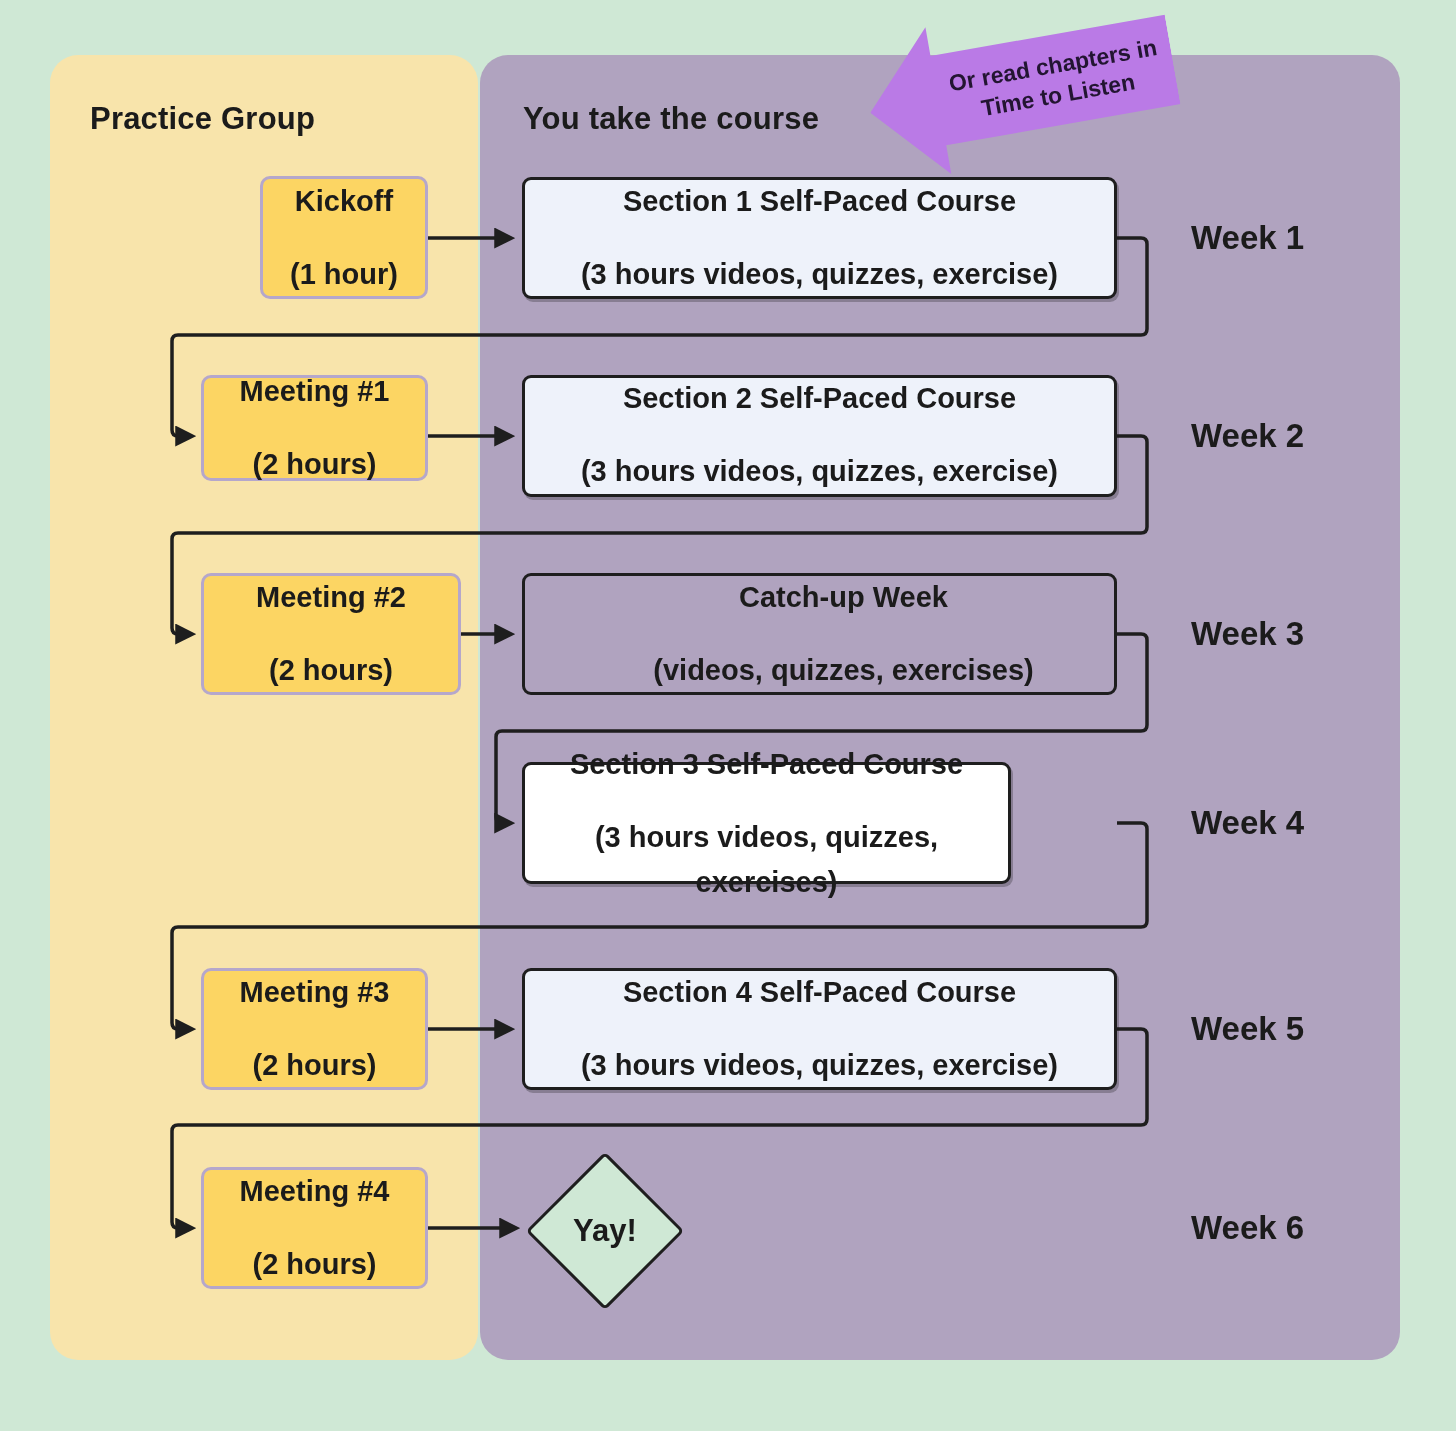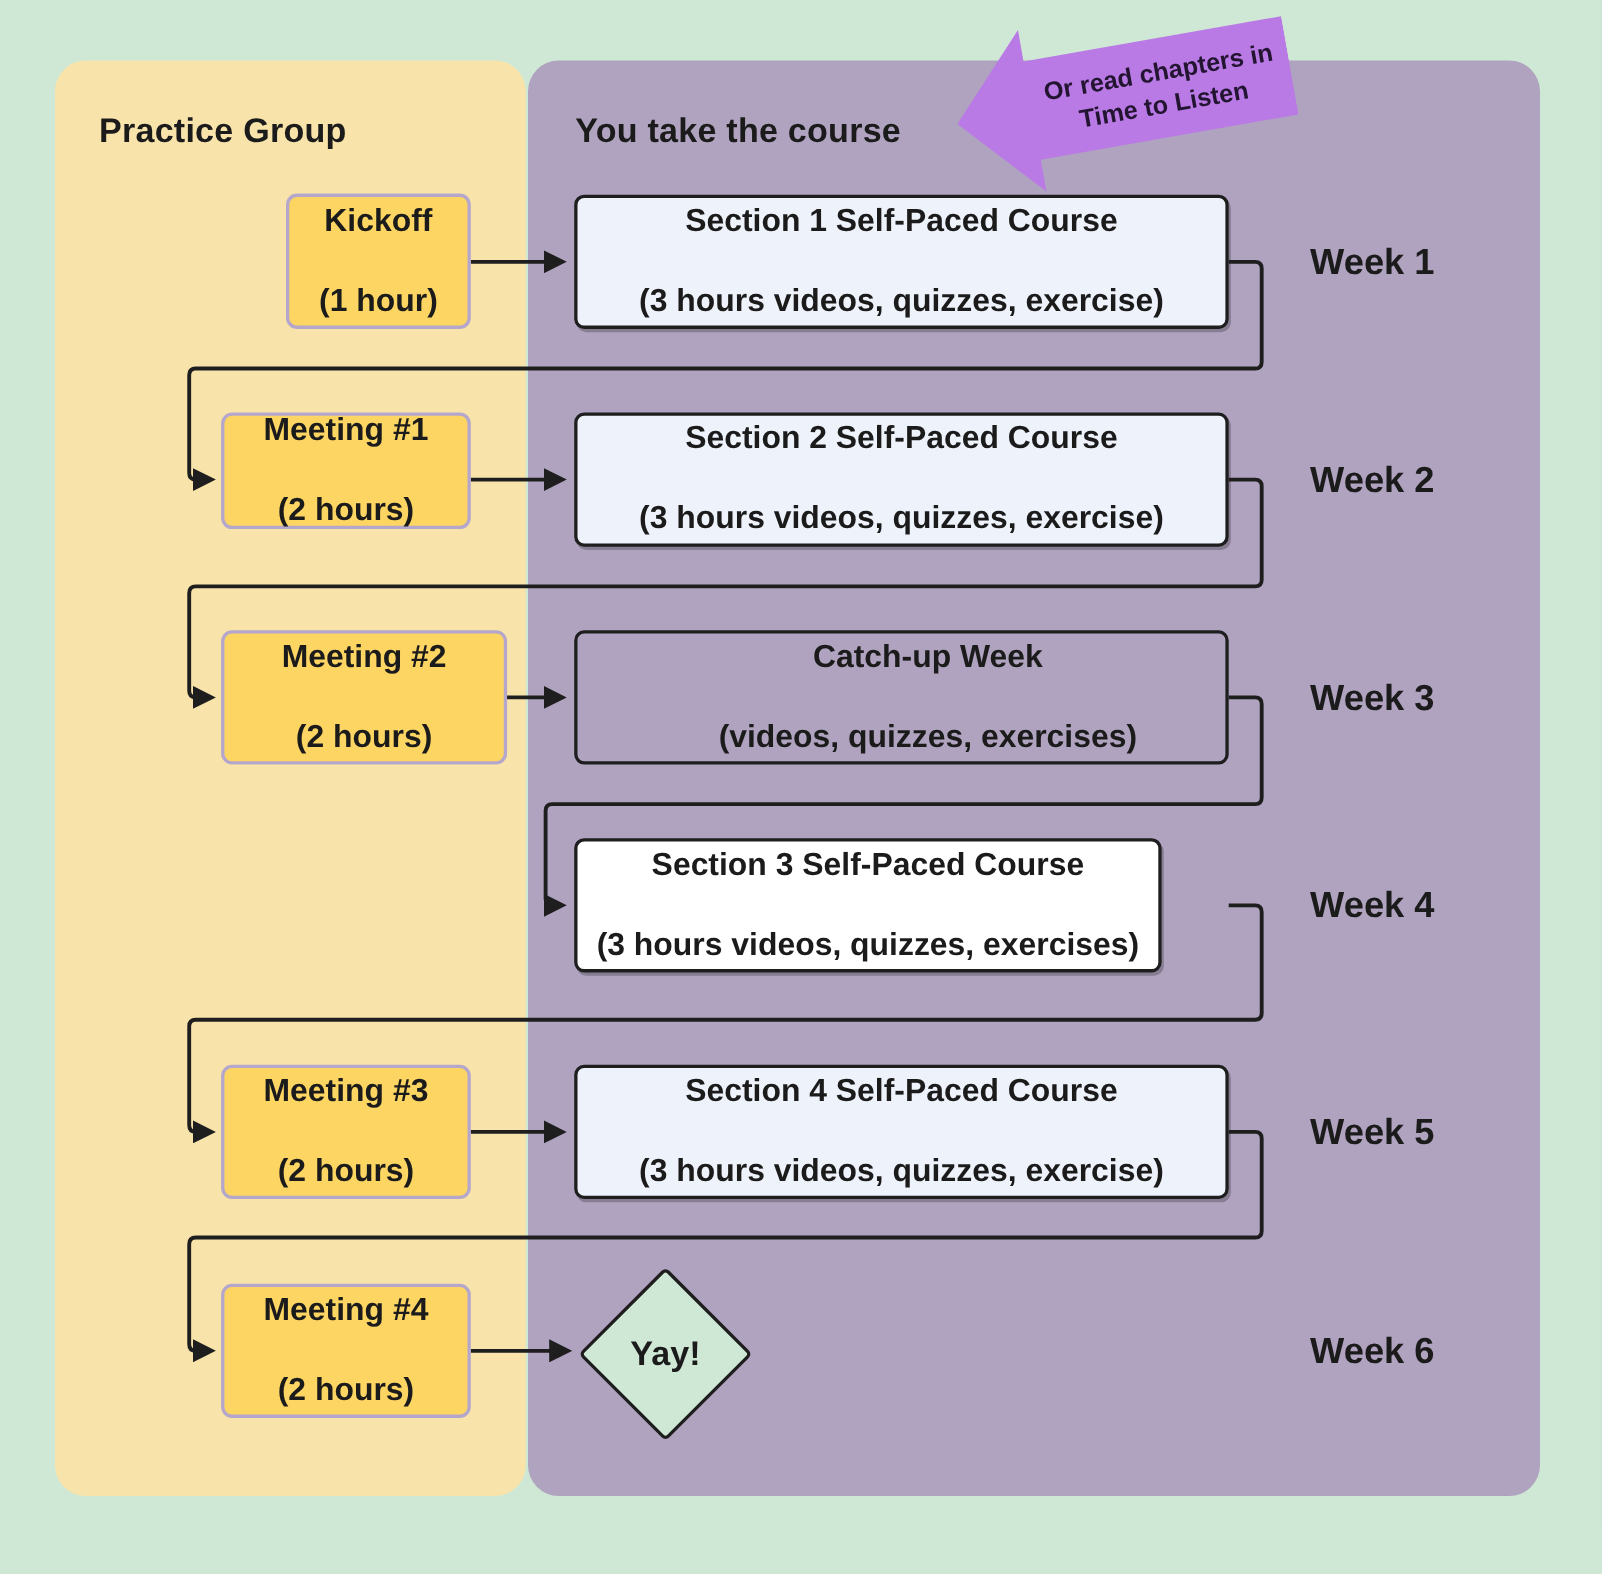--- a/index.html
+++ b/index.html
@@ -98,21 +98,21 @@
     <div>(3 hours videos, quizzes, exercise)</div>
   </div>
   <div class="node white" style="left:522px;top:375px;width:595px;height:122px;justify-content:flex-end;">
     <div>Section 2 Self-Paced Course</div>
     <div>(3 hours videos, quizzes, exercise)</div>
   </div>
   <div class="node white transparent" style="left:522px;top:573px;width:595px;height:122px;padding-left:48px;">
     <div>Catch-up Week</div>
     <div>(videos, quizzes, exercises)</div>
   </div>
-  <div class="node white pure-white" style="left:522px;top:762px;width:534px;height:122px;">
+  <div class="node white pure-white" style="left:522px;top:762px;width:489px;height:122px;">
     <div>Section 3 Self-Paced Course</div>
     <div>(3 hours videos, quizzes, exercises)</div>
   </div>
   <div class="node white" style="left:522px;top:968px;width:595px;height:122px;">
     <div>Section 4 Self-Paced Course</div>
     <div>(3 hours videos, quizzes, exercise)</div>
   </div>
 
   <div class="diamond">
     <div class="inner">Yay!</div>

